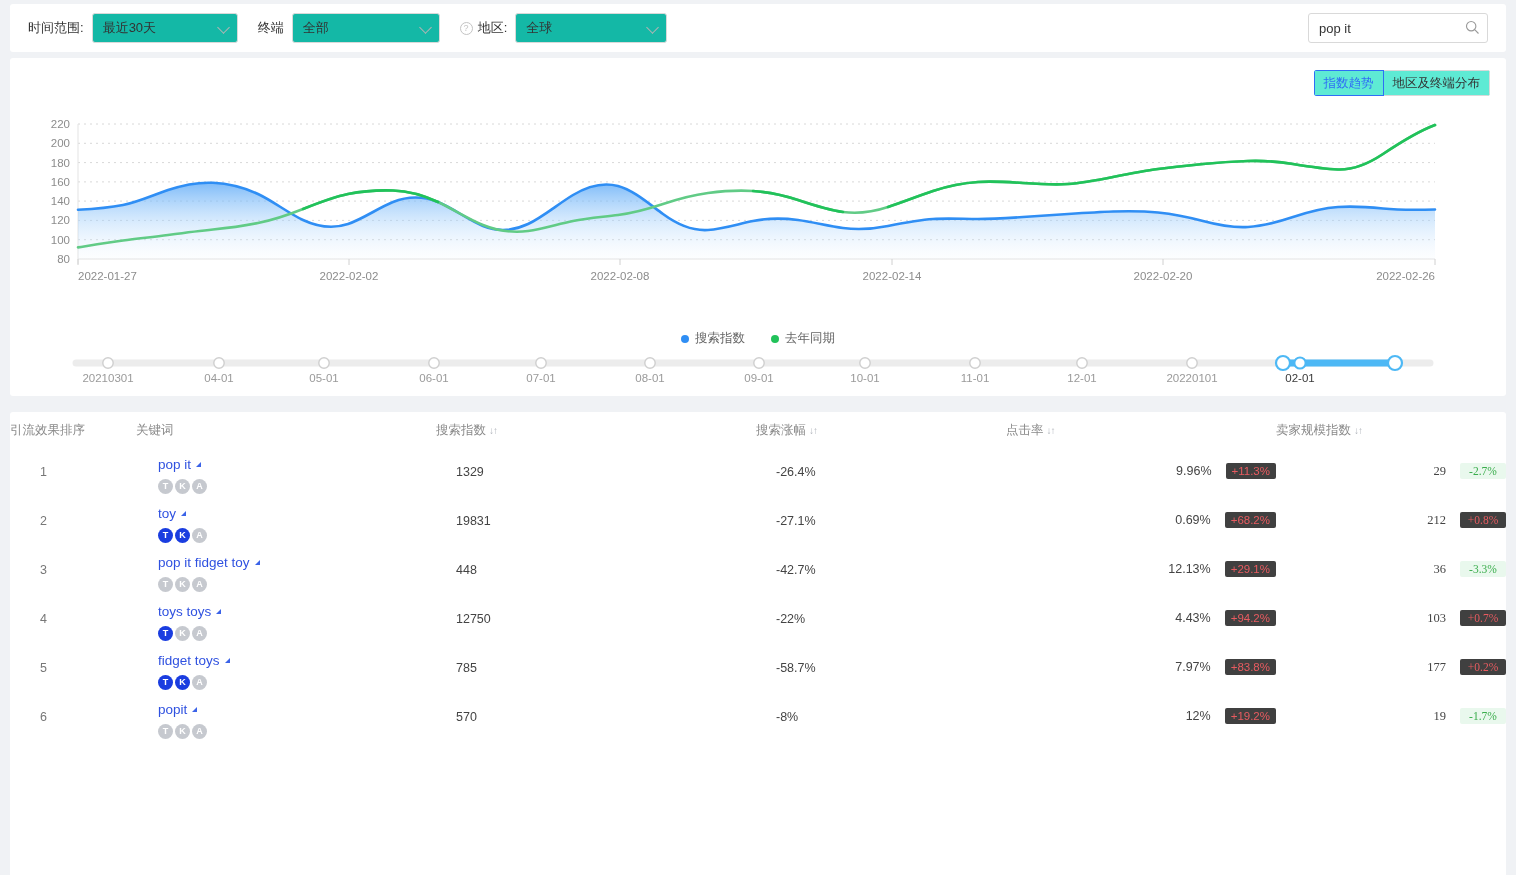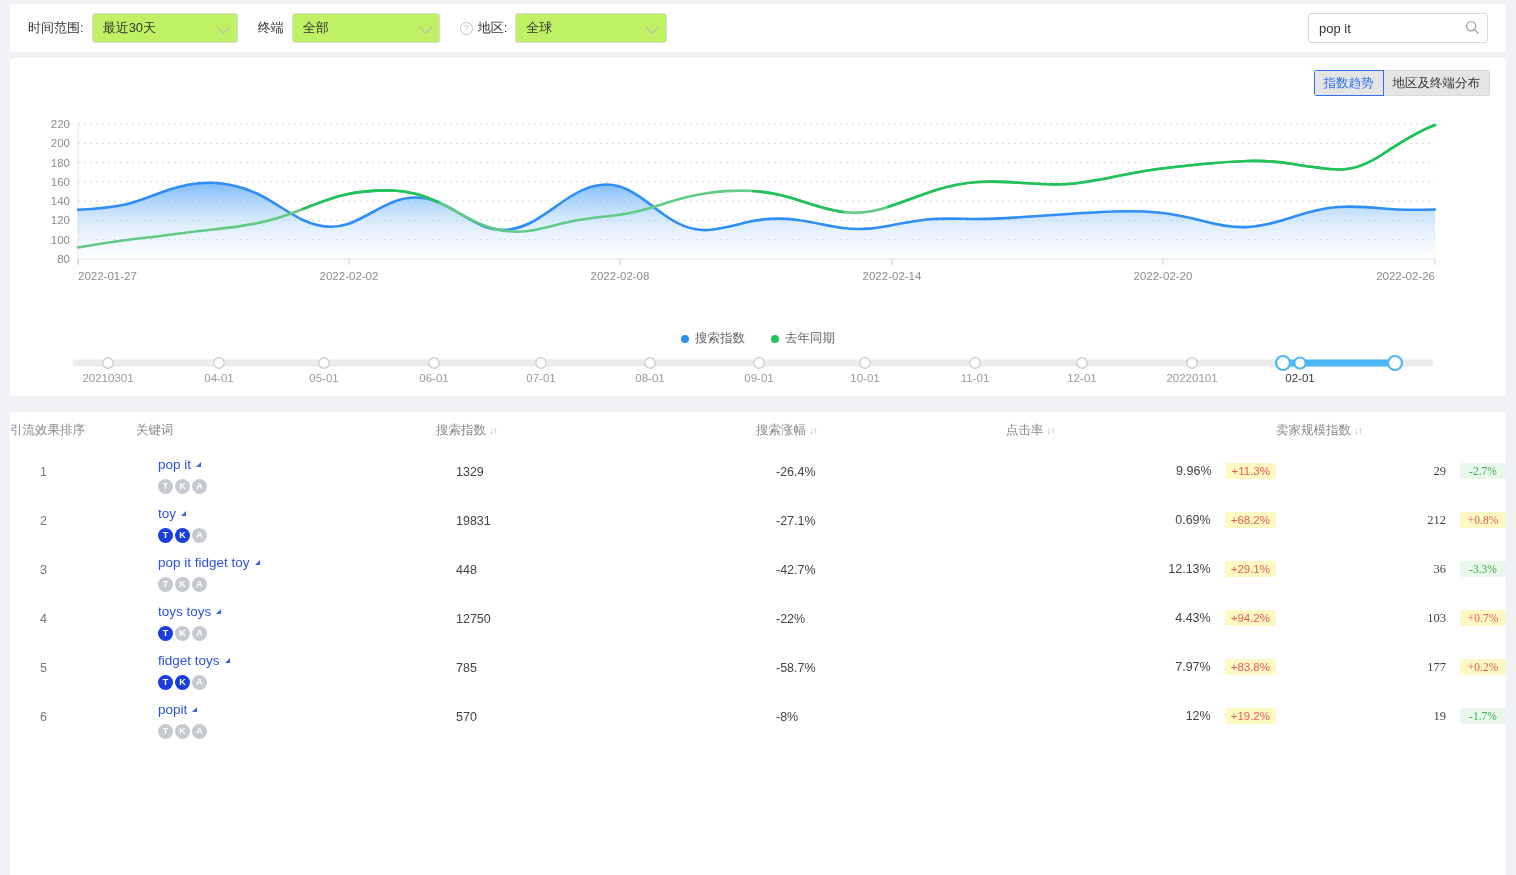--- a/index.html
+++ b/index.html
@@ -16,21 +16,21 @@
     width: 1496px; height: 48px;
     background: #fff;
     border-radius: 3px;
     display: flex; align-items: center;
     padding: 0 18px;
   }
   .f-label { font-size: 13px; color: #333; margin-right: 8px; white-space: nowrap; }
   .select {
     position: relative;
     height: 30px; border: 1px solid #d9d9d9; border-radius: 3px;
-    background: #bef264;
+    background: #14b8a6;
     display: flex; align-items: center;
     padding: 0 26px 0 10px;
     font-size: 13px; color: #333;
     margin-right: 20px;
     cursor: pointer;
   }
   .select.w1 { width: 146px; }
   .select.w2 { width: 148px; }
   .select.w3 { width: 152px; }
   .chev {
@@ -74,21 +74,21 @@
   .seg-group {
     position: absolute; right: 16px; top: 12px;
     display: flex; height: 26px;
     border-radius: 3px; overflow: hidden;
   }
   .seg {
     border: 1px solid #d9d9d9;
     font-size: 12.5px;
     display: flex; align-items: center;
     padding: 0 9px;
-    background: #e5e5e5; color: #333;
+    background: #5eead4; color: #333;
     cursor: pointer;
   }
   .seg.active { color: #2f6ef5; border-color: #2f6ef5; position: relative; z-index: 2; }
   .seg + .seg { margin-left: -1px; }
 
   .plot { position: absolute; left: 0; top: 56px; width: 1496px; height: 232px; }
   .legend {
     position: absolute; left: 0; top: 272px; width: 1496px;
     display: flex; justify-content: center; gap: 26px;
     font-size: 12.5px; color: #666;
@@ -153,21 +153,21 @@
     width: 15px; height: 15px; border-radius: 50%;
     font-size: 9px; line-height: 15px; text-align: center;
     color: #fff; background: #c6c9cf; font-weight: bold;
   }
   .badge.on { background: #1a3de0; }
   .grow { color: #3aad4c; }
   .pill {
     display: inline-block; min-width: 46px; text-align: center;
     font-size: 11.5px; padding: 2px 6px; border-radius: 2px; margin-left: 14px;
   }
-  .pill.up { background: #fef9c3; color: #e85b60; }
+  .pill.up { background: #404040; color: #e85b60; }
   .pill.down { background: #e9f8ed; color: #3aad4c; }
   .sort-ic { font-size: 10px; color: #b0b4bb; margin-left: 3px; letter-spacing: -1px; }
   .ctr-val { display: inline-block; }
 </style>
 </head>
 <body>
 
 <div class="filter-bar">
   <span class="f-label">时间范围:</span>
   <div class="select w1">

